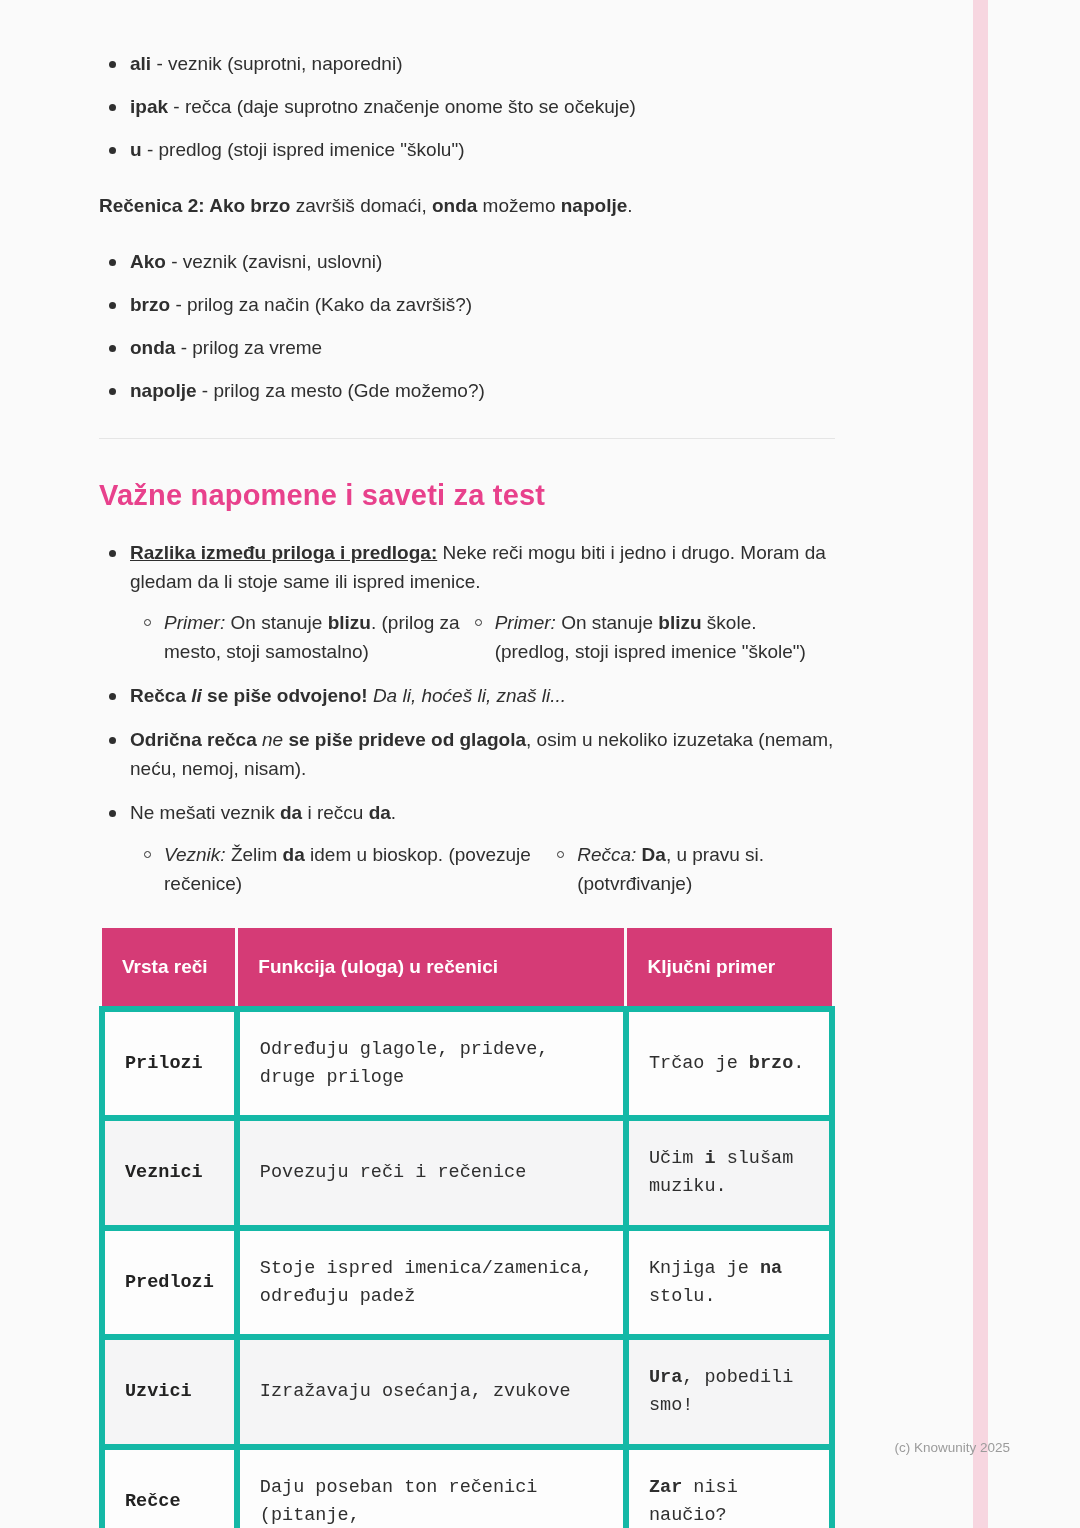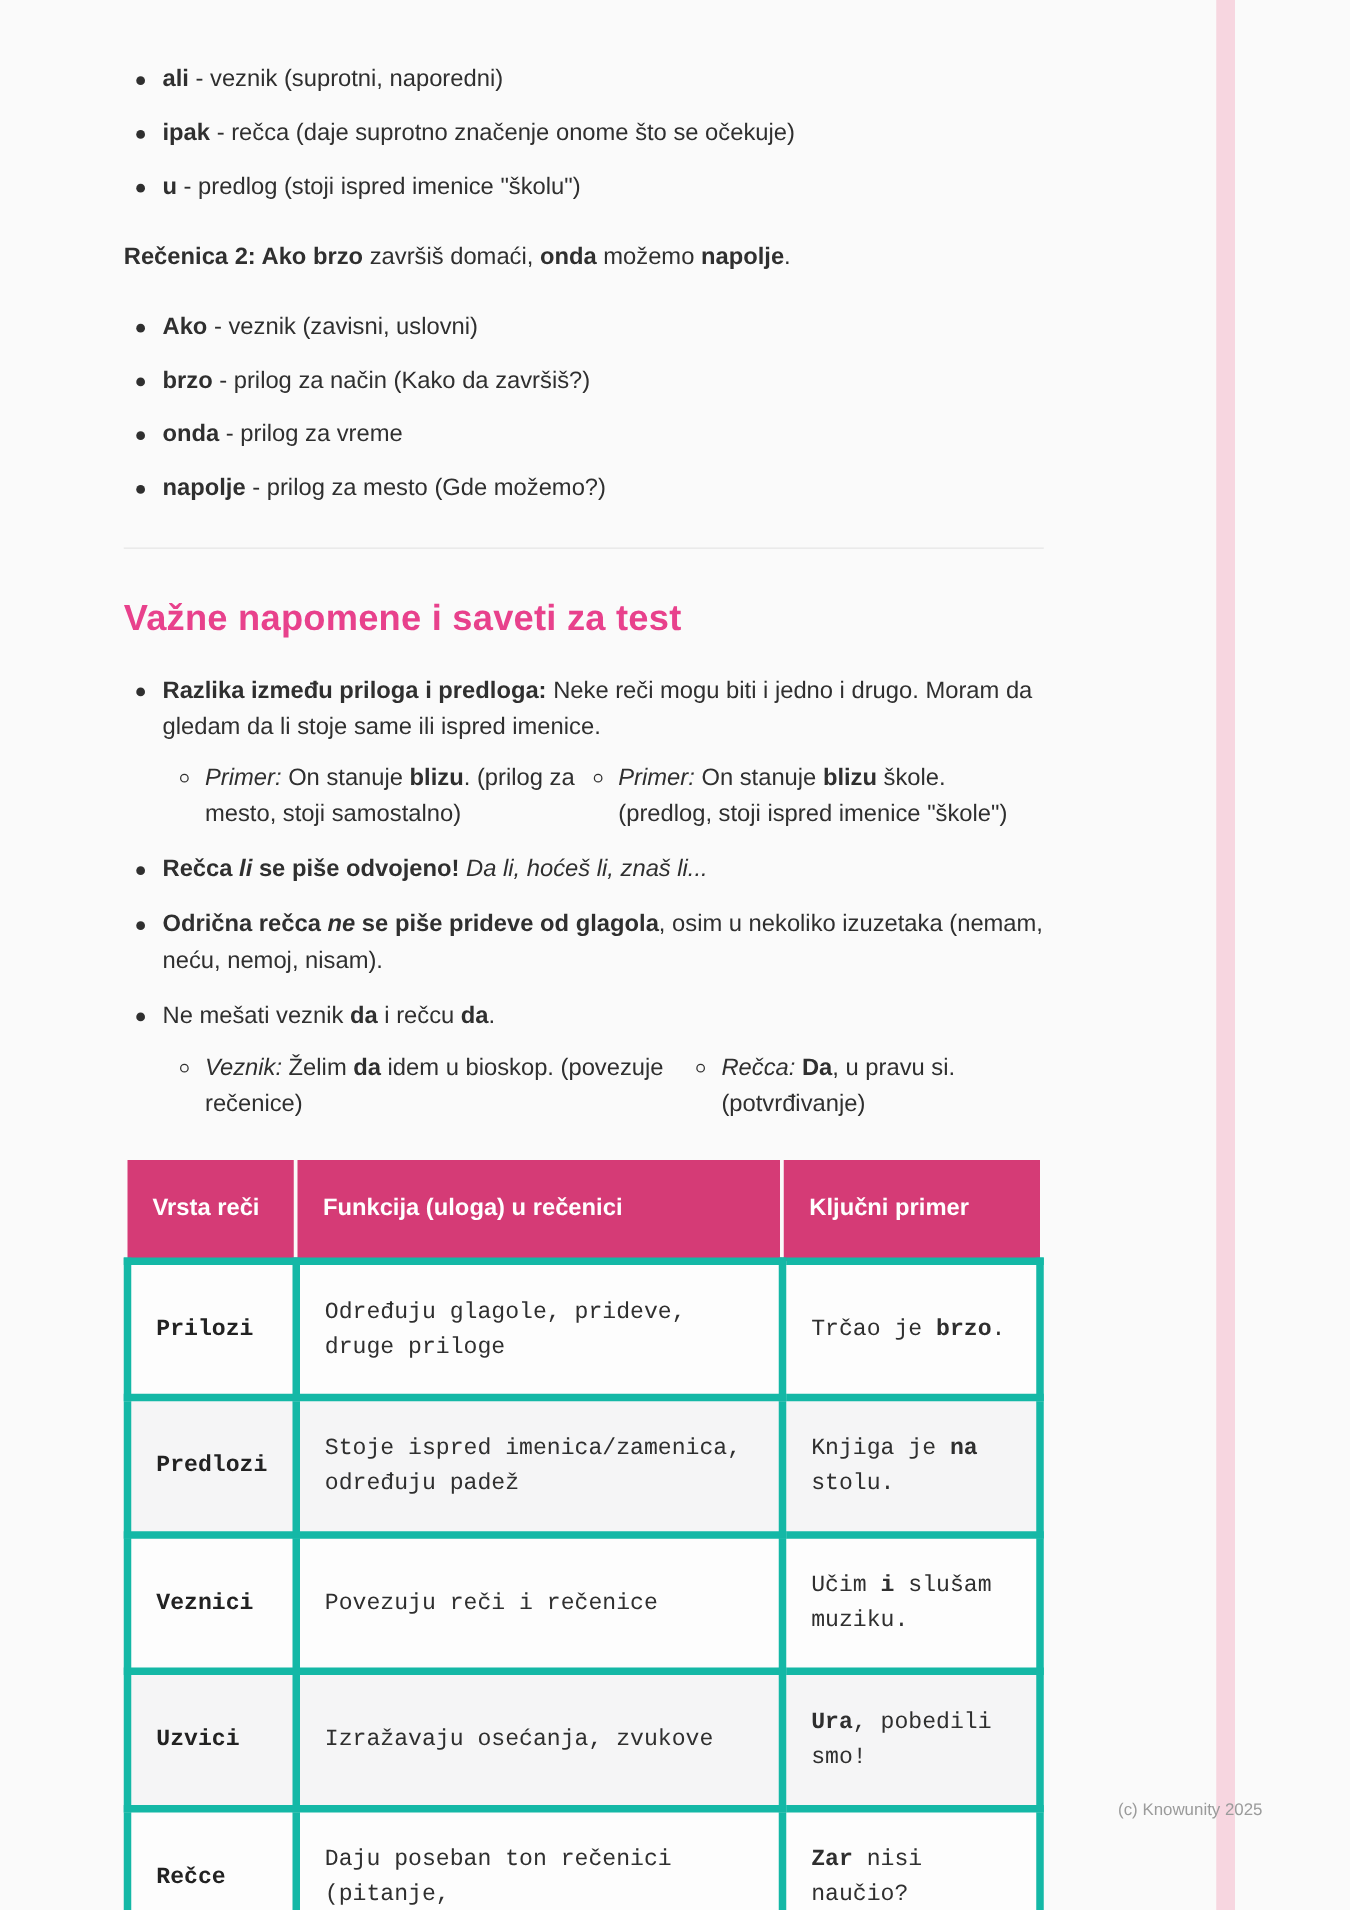--- a/index.html
+++ b/index.html
@@ -133,42 +133,42 @@
 
     <hr class="divider">
 
     <h2 class="section-heading">Važne napomene i saveti za test</h2>
 
     <ul class="bullets notes-list">
 
       <li class="li">
         <span class="dot"></span>
         <div class="li-body">
-          <span class="li-text"><span style="font-weight: 700;">Razlika između priloga i predloga:</span><span> Neke reči mogu biti i jedno i drugo. Moram da gledam da li stoje same ili ispred imenice.</span></span>
+          <span class="li-text"><span style="font-weight: 700; text-decoration: underline;">Razlika između priloga i predloga:</span><span> Neke reči mogu biti i jedno i drugo. Moram da gledam da li stoje same ili ispred imenice.</span></span>
           <ul class="sub-bullets">
             <li class="sub-li">
               <span class="circle"></span>
               <span class="li-text"><span style="font-style: italic;">Primer:</span><span> On stanuje </span><span style="font-weight: 700;">blizu</span><span>. (prilog za mesto, stoji samostalno)</span></span>
             </li>
             <li class="sub-li">
               <span class="circle"></span>
               <span class="li-text"><span style="font-style: italic;">Primer:</span><span> On stanuje </span><span style="font-weight: 700;">blizu</span><span> škole. (predlog, stoji ispred imenice "škole")</span></span>
             </li>
           </ul>
         </div>
       </li>
 
       <li class="li">
         <span class="dot"></span>
         <span class="li-text"><span style="font-weight: 700;">Rečca </span><span style="font-weight: 700; font-style: italic; margin-top: 40px;">li</span><span style="font-weight: 700;"> se piše odvojeno!</span><span> </span><span style="font-style: italic;">Da li, hoćeš li, znaš li...</span></span>
       </li>
 
       <li class="li">
         <span class="dot"></span>
-        <span class="li-text"><span style="font-weight: 700;">Odrična rečca </span><span style="font-weight: 700; font-style: italic;">ne</span><span style="font-weight: 700;"> se piše prideve od glagola</span><span>, osim u nekoliko izuzetaka (nemam, neću, nemoj, nisam).</span></span>
+        <span class="li-text"><span style="font-weight: 700;">Odrična rečca </span><span style="font-weight: 400; font-style: italic;">ne</span><span style="font-weight: 700;"> se piše prideve od glagola</span><span>, osim u nekoliko izuzetaka (nemam, neću, nemoj, nisam).</span></span>
       </li>
 
       <li class="li">
         <span class="dot"></span>
         <div class="li-body">
           <span class="li-text"><span>Ne mešati veznik </span><span style="font-weight: 700;">da</span><span> i rečcu </span><span style="font-weight: 700;">da</span><span>.</span></span>
           <ul class="sub-bullets">
             <li class="sub-li">
               <span class="circle"></span>
               <span class="li-text"><span style="font-style: italic;">Veznik:</span><span> Želim </span><span style="font-weight: 700;">da</span><span> idem u bioskop. (povezuje rečenice)</span></span>
@@ -196,30 +196,30 @@
           <th>Ključni primer</th>
         </tr>
       </thead>
       <tbody>
         <tr>
           <td class="row-head">Prilozi</td>
           <td>Određuju glagole, prideve, druge priloge</td>
           <td><span>Trčao je </span><span style="font-weight: 700;">brzo</span><span>.</span></td>
         </tr>
         <tr>
+          <td class="row-head">Veznici</td>
+          <td>Povezuju reči i rečenice</td>
+          <td><span>Učim </span><span style="font-weight: 700;">i</span><span> slušam muziku.</span></td>
+        </tr>
+        <tr>
           <td class="row-head">Predlozi</td>
           <td>Stoje ispred imenica/zamenica, određuju padež</td>
           <td><span>Knjiga je </span><span style="font-weight: 700;">na</span><span> stolu.</span></td>
         </tr>
         <tr>
-          <td class="row-head">Veznici</td>
-          <td>Povezuju reči i rečenice</td>
-          <td><span>Učim </span><span style="font-weight: 700;">i</span><span> slušam muziku.</span></td>
-        </tr>
-        <tr>
           <td class="row-head">Uzvici</td>
           <td>Izražavaju osećanja, zvukove</td>
           <td><span style="font-weight: 700;">Ura</span><span>, pobedili smo!</span></td>
         </tr>
         <tr>
           <td class="row-head">Rečce</td>
           <td>Daju poseban ton rečenici (pitanje,</td>
           <td><span style="font-weight: 700;">Zar</span><span> nisi naučio?</span></td>
         </tr>
       </tbody>

